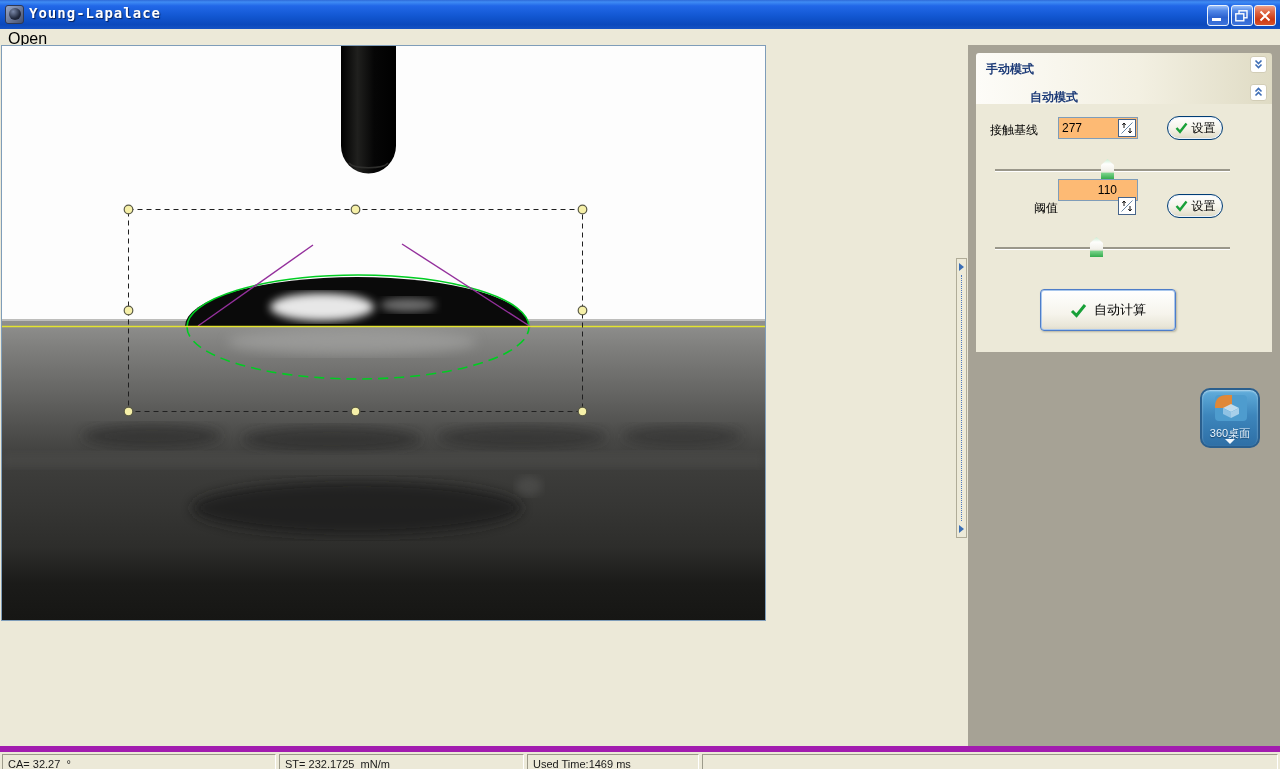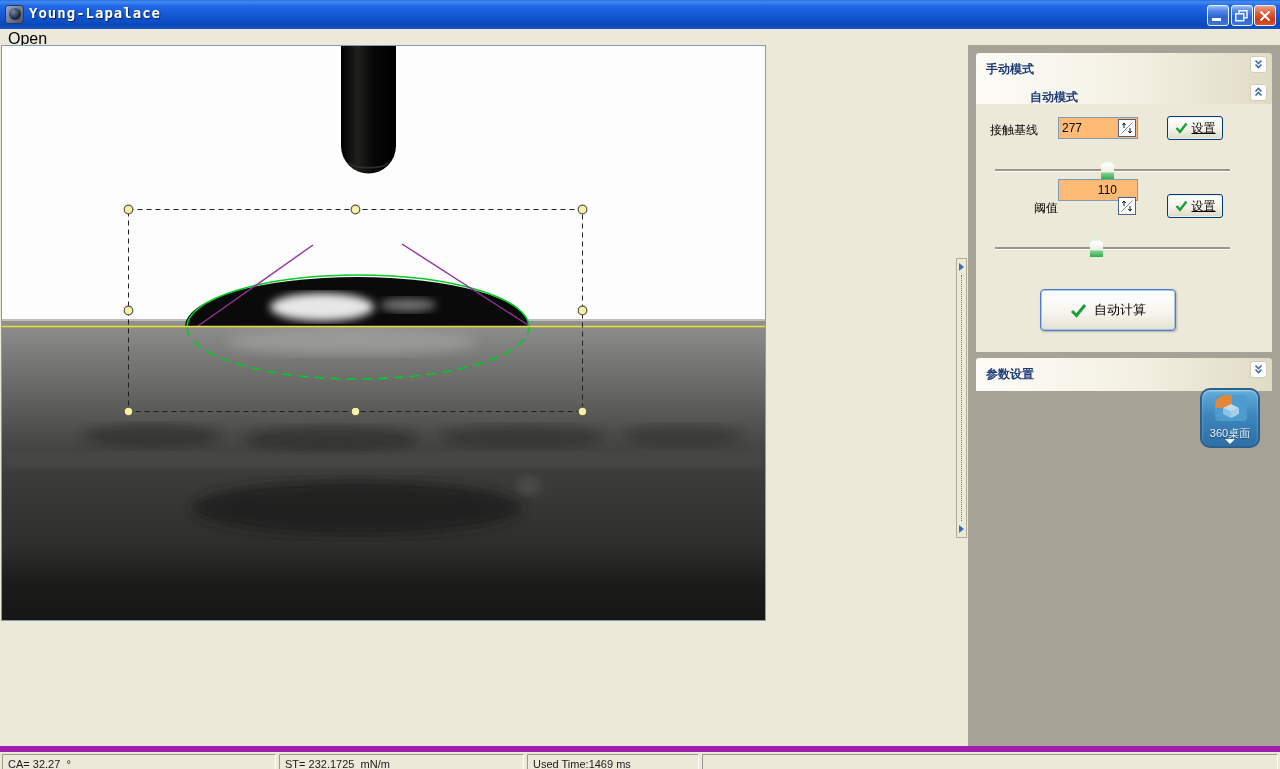--- a/index.html
+++ b/index.html
@@ -55,24 +55,24 @@
   #lbl-baseline { left:990px; top:122px; }
   #lbl-threshold { left:1034px; top:200px; }
   .xptext { position:absolute; width:80px; height:22px; border:1px solid #7F9DB9; background:#fdba74;
     font-family:"Liberation Sans",sans-serif; font-size:12px; padding:0 20px 0 3px; }
   #tb-baseline { left:1058px; top:117px; }
   #tb-threshold { left:1058px; top:179px;text-align:right; }
   .spinner { position:absolute; width:18px; height:18px; background:#fff; border:1px solid #46648A; }
   #spin-baseline { left:1118px; top:119px; }
   #spin-threshold { left:1118px; top:197px; }
 
-  .setbtn { position:absolute; width:56px; height:24px; border:1px solid #003C74; border-radius:3px;
+  .setbtn { position:absolute; width:56px; height:24px; border:1px solid #003C74; border-radius:12px;
     background:linear-gradient(180deg,#FFFFFF 0%,#F4F2E8 55%,#E6E2D0 85%,#DAD6C2 100%);
     display:flex; align-items:center; justify-content:center; gap:4px; font-size:12px; color:#000;
-    box-shadow:inset 0 0 0 1px #E8F0FA;text-decoration:underline; }
+    box-shadow:inset 0 0 0 1px #E8F0FA; }
   #btn-set-baseline { left:1167px; top:116px; }
   #btn-set-threshold { left:1167px; top:194px; }
 
   .slider-track { position:absolute; left:995px; width:235px; height:2px; background:#9A978A;
     box-shadow:0 1px 0 #FFFFFF; }
   #track-baseline { top:169px; } #track-threshold { top:247px; }
   .slider-thumb { position:absolute; width:13px; height:20px;
     clip-path:polygon(50% 0%,100% 30%,100% 100%,0% 100%,0% 30%);
     background:linear-gradient(180deg,#CBEDD2 0%,#FEFEFC 25%,#F2F1EA 60%,#E9E7DB 66%,#7CD48C 70%,#34AC4E 100%);
     filter:drop-shadow(0 0 1px rgba(90,105,90,.9)); }
@@ -267,28 +267,20 @@
   <div id="track-threshold" class="slider-track"></div>
   <div id="thumb-threshold" class="slider-thumb abs"></div>
 
   <button id="btn-autocalc" class="abs">
     <svg width="17" height="15">
         <path d="M2 8 L6.5 12.5 L15 2" fill="none" stroke="#18A038" stroke-width="3"></path>
       </svg>
     <span>自动计算</span>
   </button>
 
-  <div id="hdr-params" class="taskhdr">
-    <span class="cap">参数设置</span>
-    <span class="chev">
-      <svg width="11" height="11">
-          <path d="M2.5 1.5 L5.5 4.5 L8.5 1.5 M2.5 5.5 L5.5 8.5 L8.5 5.5" fill="none" stroke="#3D6DB5" stroke-width="1.6"></path>
-        </svg>
-    </span>
-  </div>
 
   <div id="widget360" class="abs">
     <svg class="logo" width="32" height="28">
       <rect x="0" y="0" width="32" height="26" rx="4" fill="#4E9CCE"></rect>
       <path d="M0 12 Q0 0 12 0 L17 0 L17 13 L0 13 Z" fill="#E08838"></path>
       <path d="M8 13 L16 9 L24 13 L16 17 Z" fill="#C4DFF0" opacity="0.95"></path>
       <path d="M8 13 L8 19 L16 23 L16 17 Z" fill="#8FC2E4"></path>
       <path d="M24 13 L24 19 L16 23 L16 17 Z" fill="#A8D0EA"></path>
     </svg>
     <span class="lbl">360桌面</span>

